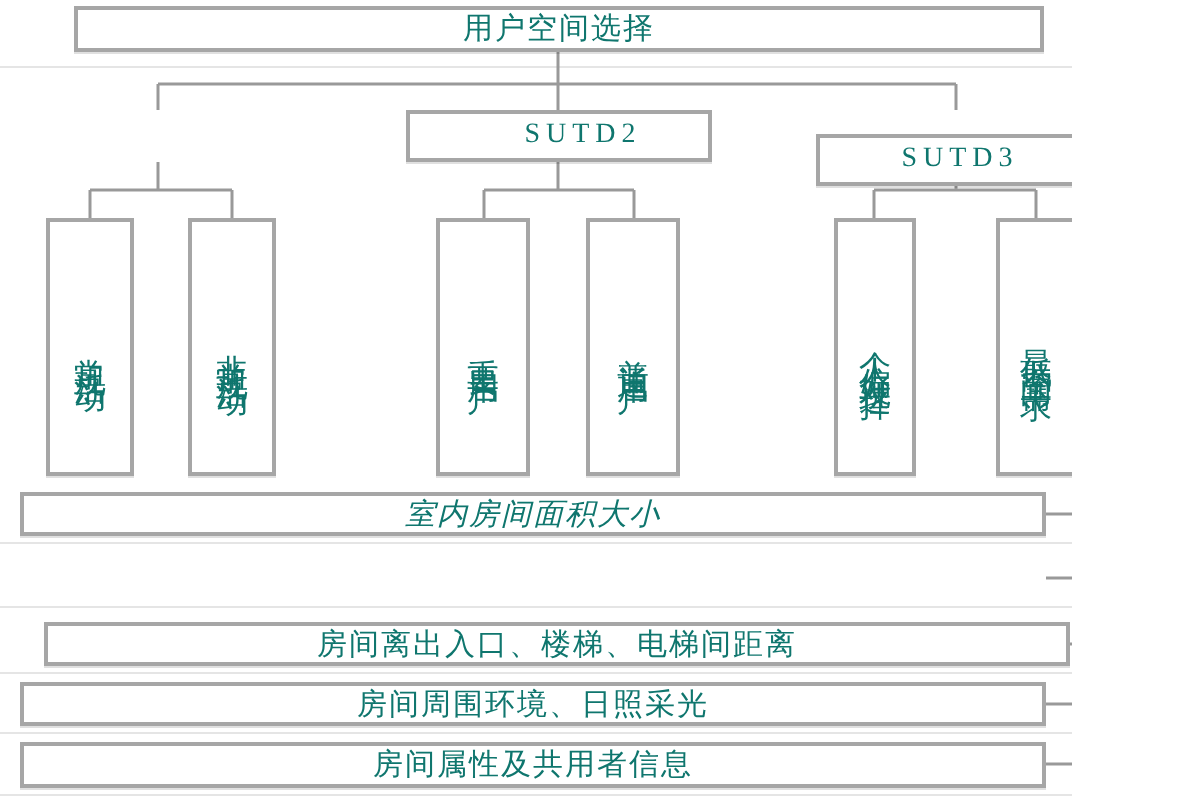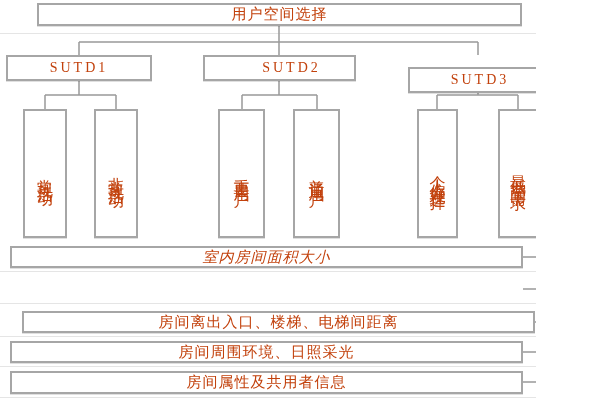--- a/index.html
+++ b/index.html
@@ -1,18 +1,18 @@
 <!DOCTYPE html>
 <html><head>
 <meta charset="utf-8">
 <style>
   html,body{margin:0;padding:0;background:#fff;}
   #stage{
     position:relative;width:536px;height:400px;background:#fff;overflow:hidden;
-    font-family:"DejaVu Sans",sans-serif;color:#c2410c;text-align:right;
+    font-family:"DejaVu Sans",sans-serif;color:#0f766e;text-align:right;
   }
   .box{
     position:absolute;box-sizing:border-box;background:#fff;
     border:2px solid #a6a6a6;
     display:flex;align-items:center;justify-content:center;
     box-shadow:0 1px 0 rgba(0,0,0,0.12);
     z-index:2;
   }
   .hlabel{font-size:15px;letter-spacing:1px;white-space:nowrap;}
   .sutd-label{
@@ -83,23 +83,20 @@
 
       <path d="M552 68 H588 V322 H572"></path>
     </g>
     <polygon points="558,322 573,316.5 573,327.5" fill="#8f8f8f"></polygon>
   </svg>
 
   <div class="box" id="box-root">
     <span class="hlabel">用户空间选择</span>
   </div>
 
-  <div class="box" id="box-sutd1">
-    <span class="sutd-label">SUTD1</span>
-  </div>
   <div class="box" id="box-sutd2">
     <span class="sutd-label">SUTD2</span>
   </div>
   <div class="box" id="box-sutd3">
     <span class="sutd-label">SUTD3</span>
   </div>
 
   <div class="box" id="box-leaf-a1">
     <span class="vtext">常规活动</span>
   </div>

